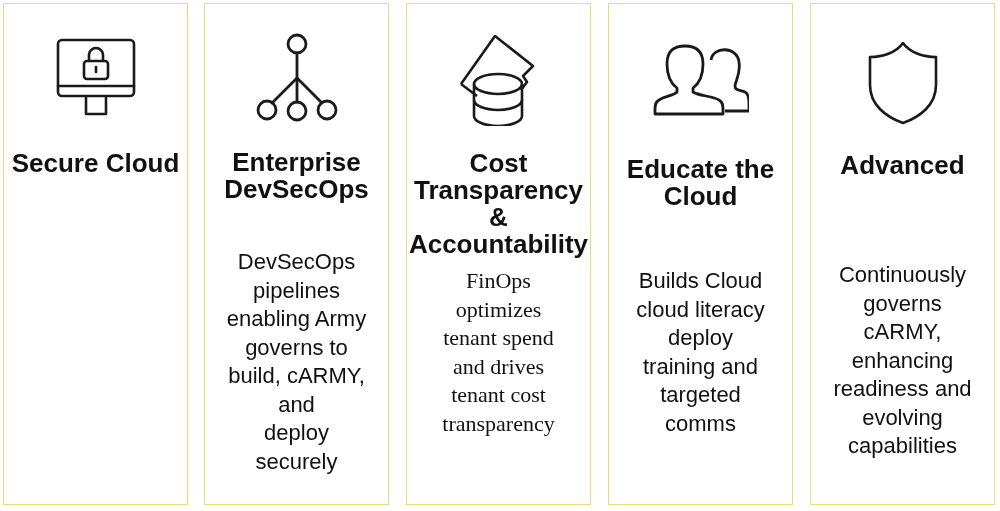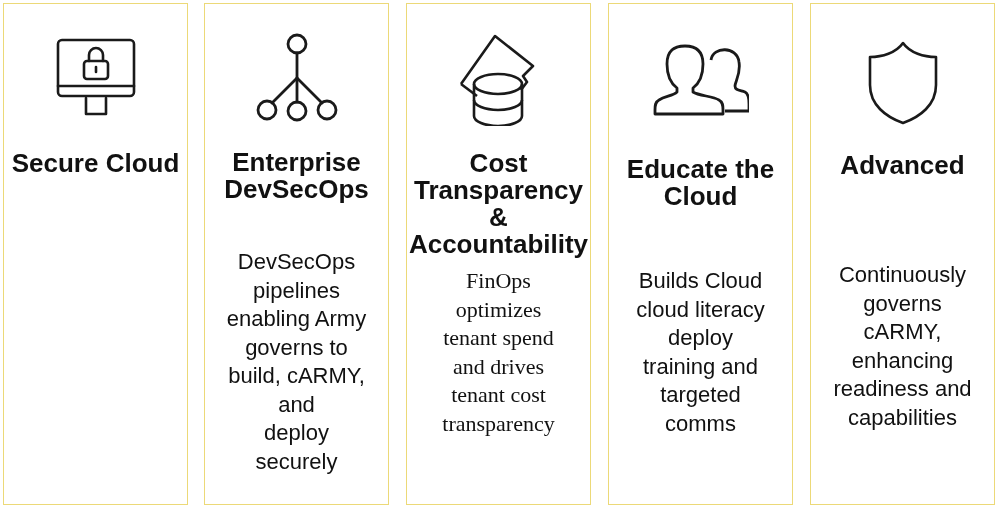--- a/index.html
+++ b/index.html
@@ -122,15 +122,16 @@
   </div>
   <div class="title" style="top:148px;">
     <div>Advanced</div>
   </div>
   <div class="desc" style="top:257px;text-align:center;">
     <div>Continuously</div>
     <div>governs</div>
     <div>cARMY,</div>
     <div>enhancing</div>
     <div>readiness and</div>
+    <div>evolving</div>
     <div>capabilities</div>
   </div>
 </div>
 
 </body></html>

